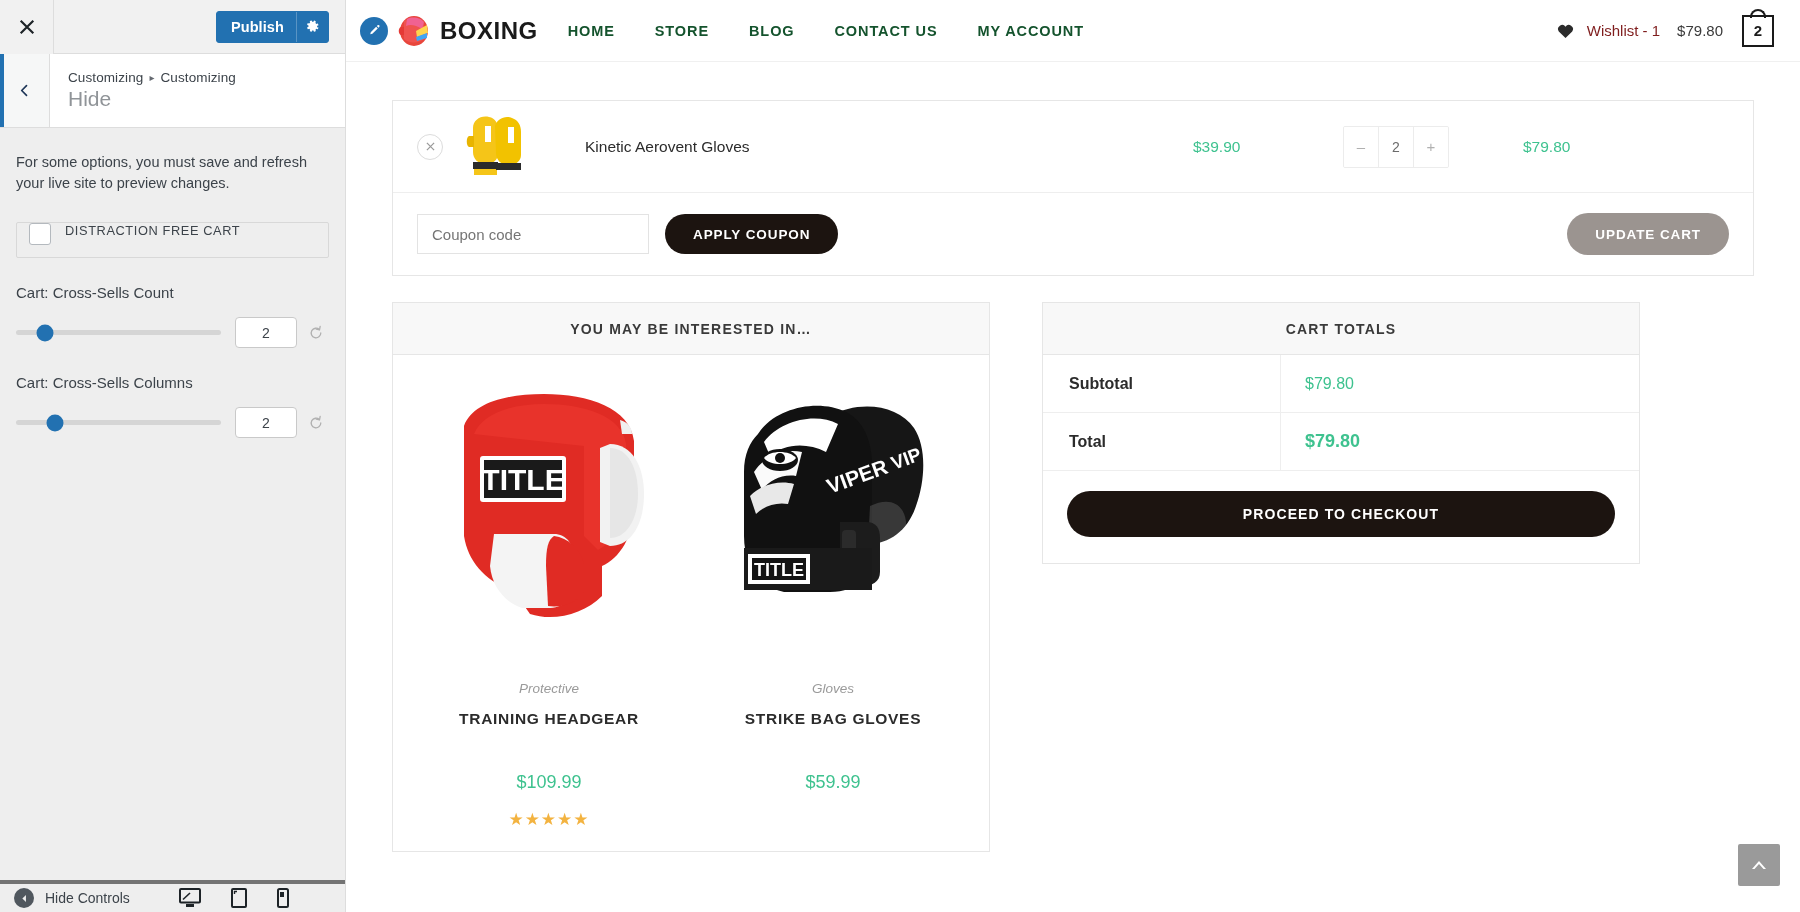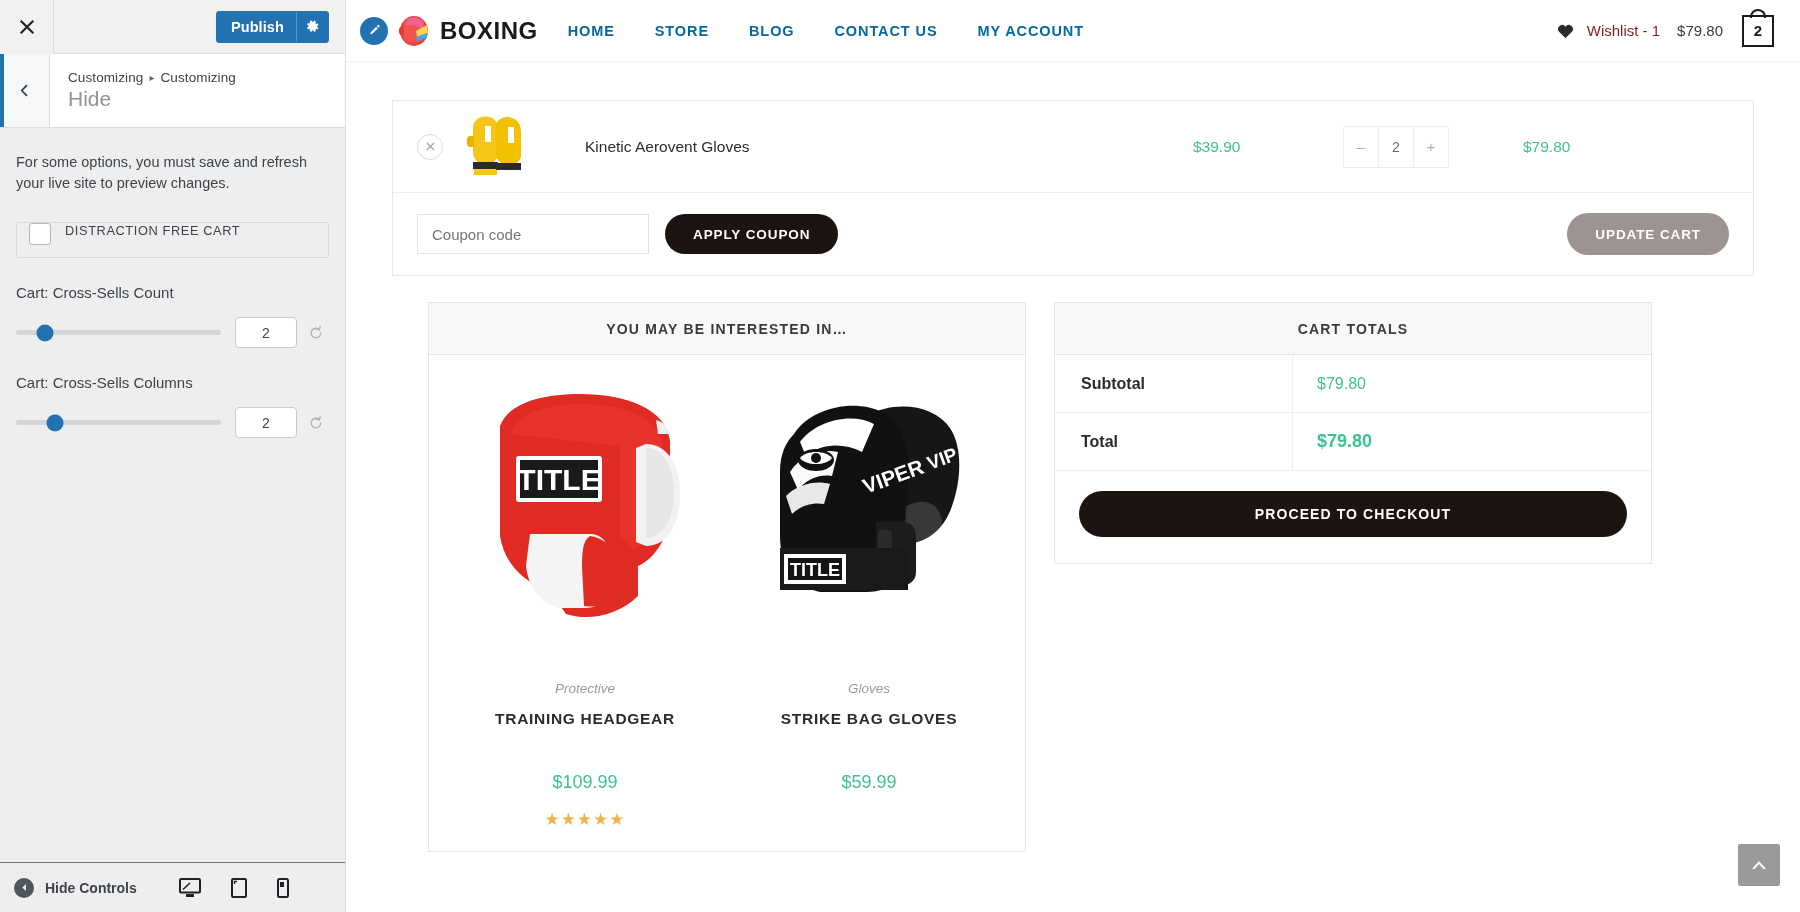--- a/index.html
+++ b/index.html
@@ -114,23 +114,23 @@
     display: flex; align-items: center; justify-content: center;
     font-size: 14px; color: #3c434a; flex: 0 0 62px;
   }
   .cz-reset {
     width: 26px; display: flex; align-items: center; justify-content: center;
     margin-left: 6px; cursor: pointer; flex: 0 0 26px;
   }
   .cz-reset svg { width: 16px; height: 16px; stroke: #b0b0b0; fill: none; }
 
   .cz-footer {
-    height: 50px; border-top: 1px solid #737373;
+    height: 32px; border-top: 4px solid #737373;
     background: #eeeeee; display: flex; align-items: center;
-    padding: 0 14px; position: relative; font-weight: bold;
+    padding: 0 14px; position: relative;
   }
   .cz-hide {
     display: flex; align-items: center; gap: 11px; cursor: pointer;
   }
   .cz-hide-ico {
     width: 20px; height: 20px; border-radius: 50%; background: #50575e;
     display: flex; align-items: center; justify-content: center;
   }
   .cz-hide-ico svg { width: 9px; height: 9px; fill: #eeeeee; }
   .cz-hide-text { font-size: 14px; color: #3c434a; }
@@ -165,21 +165,21 @@
     width: 40px; height: 36px; margin-left: 6px; flex: 0 0 40px;
   }
   .brand {
     font-size: 24px; font-weight: 800; letter-spacing: .5px;
     color: #1a1a1a; margin-left: 6px; margin-right: 30px;
     font-family: "Liberation Sans", sans-serif;
   }
   .site-nav { display: flex; align-items: center; gap: 40px; }
   .nav-link {
     font-size: 14.5px; font-weight: 700; letter-spacing: .9px;
-    color: #0369a1; text-decoration: none; cursor: pointer;
+    color: #14532d; text-decoration: none; cursor: pointer;
   }
   .header-right {
     margin-left: auto; display: flex; align-items: center; gap: 13px;
   }
   .heart-ico { width: 17px; height: 16px; fill: #2b2b2b; }
   .wishlist-text { font-size: 15px; color: #7f1d1d; }
   .cart-amount { font-size: 15px; color: #3a3a3a; margin-left: 4px; }
   .cart-bag {
     position: relative; width: 32px; height: 32px; margin-left: 6px;
     border: 2px solid #1a1a1a; display: flex; align-items: center;
@@ -247,21 +247,21 @@
     font-family: "Liberation Sans", sans-serif; outline: none;
   }
   .btn-pill {
     border: none; cursor: pointer; border-radius: 30px;
     font-size: 13.5px; font-weight: 700; letter-spacing: .9px;
     color: #fff; font-family: "Liberation Sans", sans-serif;
   }
   .apply-coupon { background: #1c1410; height: 40px; padding: 0 28px; margin-left: 16px; }
   .update-cart  { background: #9b9490; height: 42px; padding: 0 28px; margin-left: auto; }
 
-  .lower { display: flex; gap: 28px; margin-top: 26px; margin-left: 36px; }
+  .lower { display: flex; gap: 52px; margin-top: 26px; }
   .crosssells {
     flex: 0 0 598px; border: 1px solid #e6e6e6; background: #fff;
   }
   .panel-head {
     height: 52px; background: #f8f8f8; border-bottom: 1px solid #e6e6e6;
     display: flex; align-items: center; justify-content: center;
   }
   .panel-head-text {
     font-size: 14px; font-weight: 700; letter-spacing: 1.2px; color: #3a3a3a;
   }

